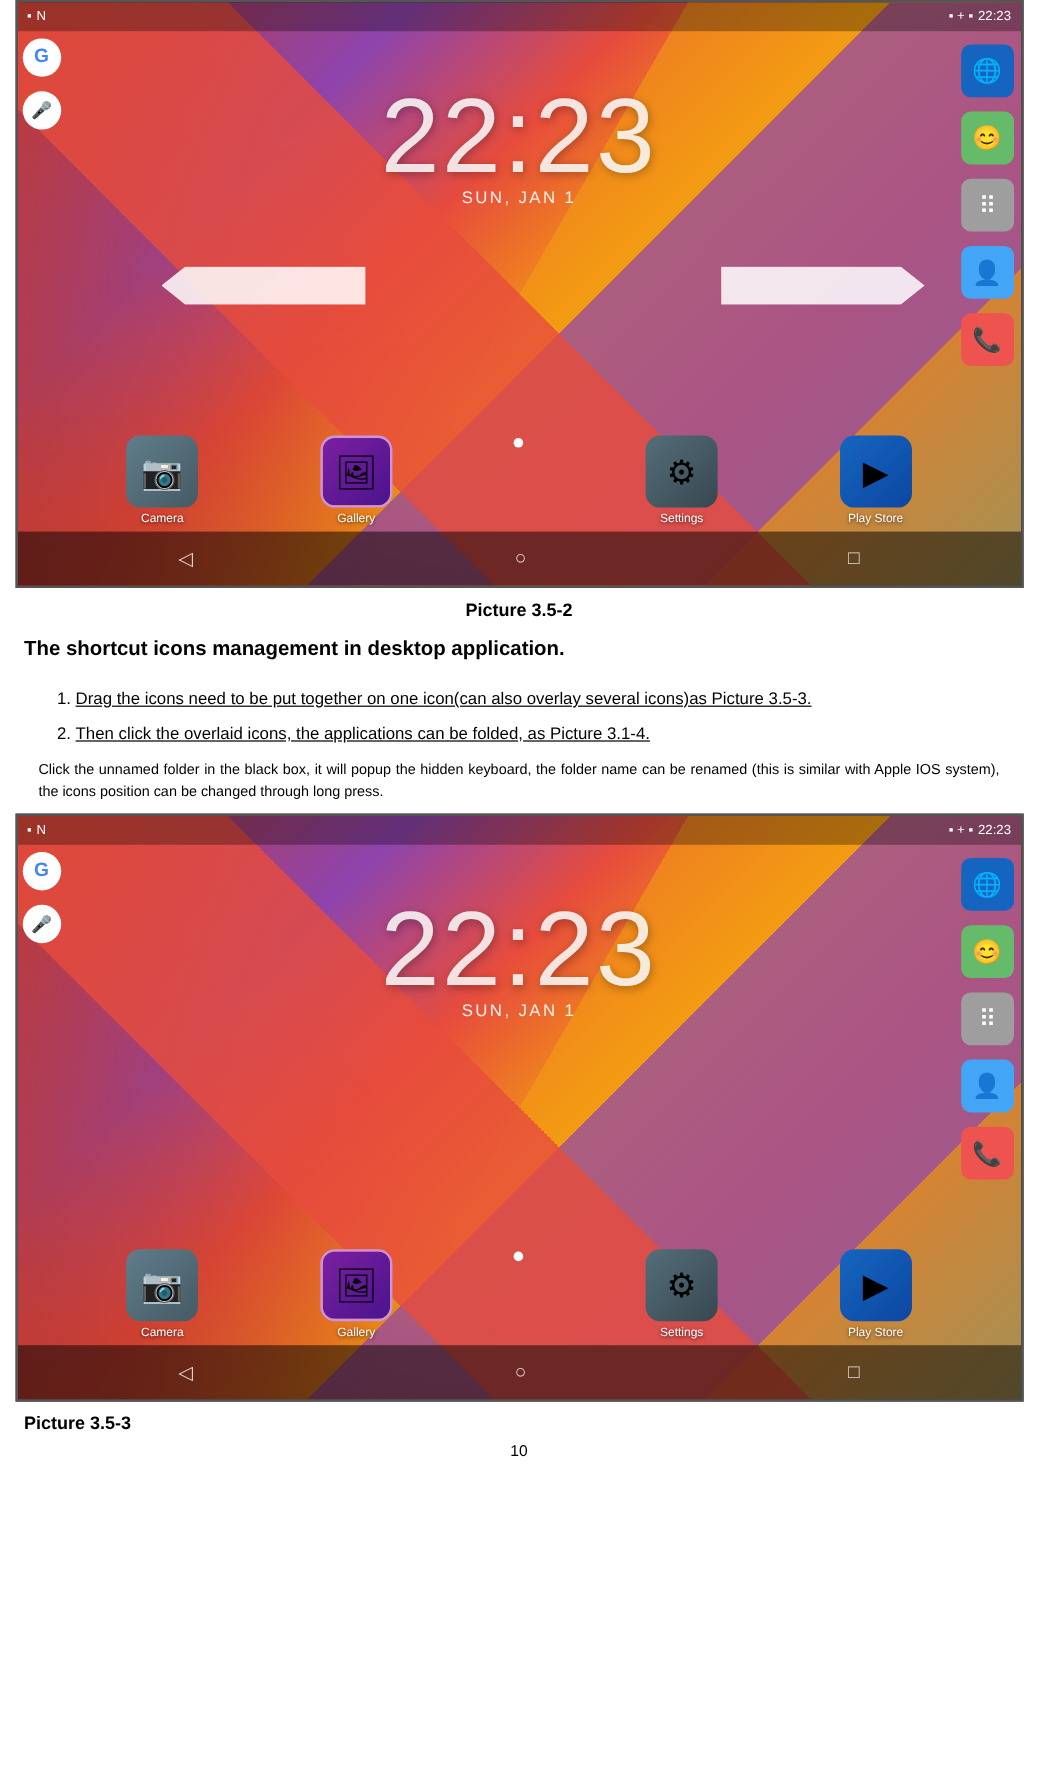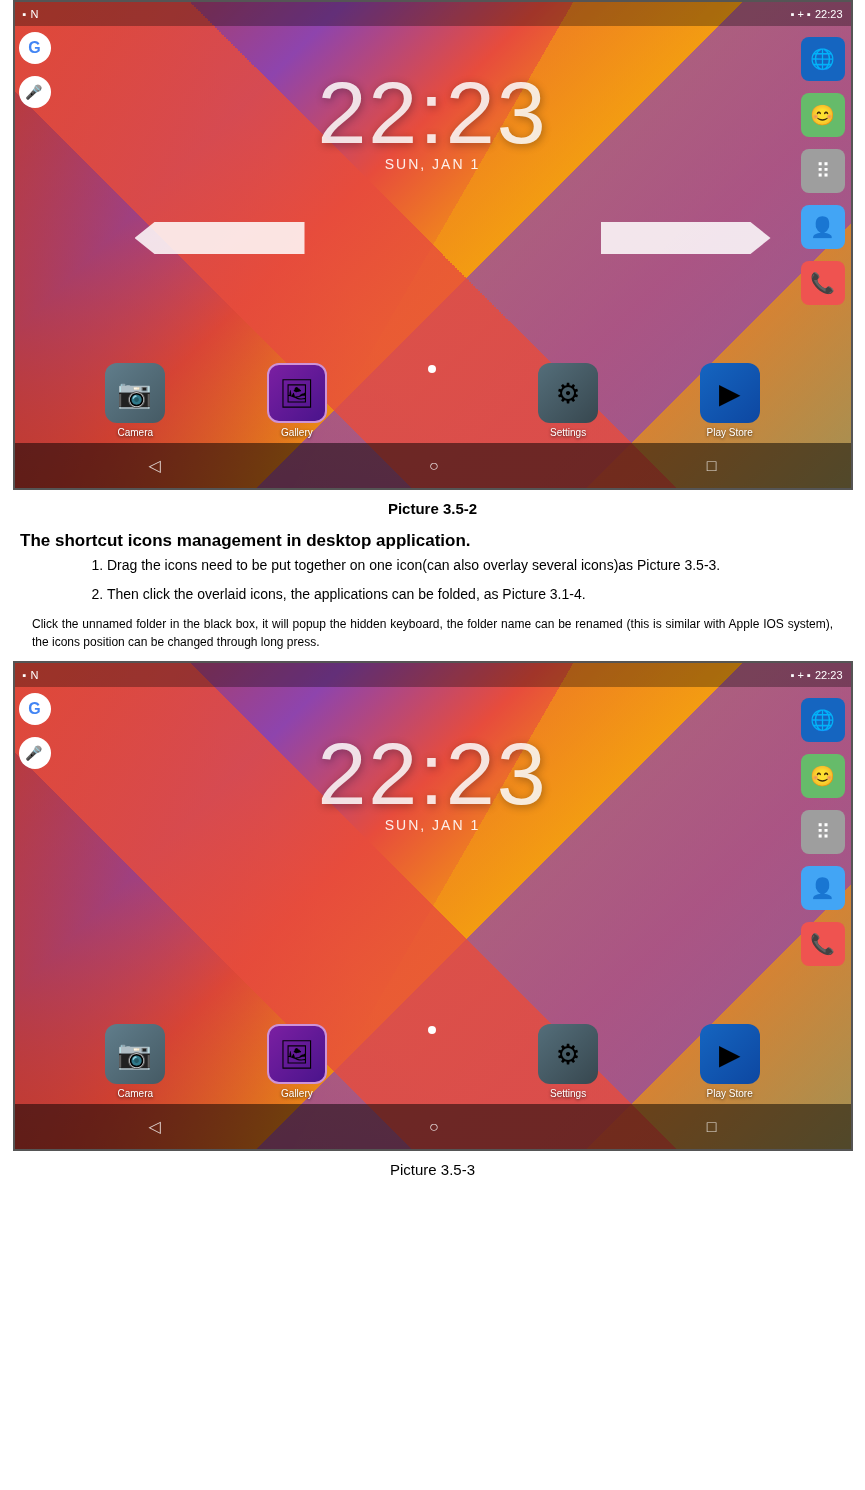--- a/index.html
+++ b/index.html
@@ -269,32 +269,33 @@
     .caption {
       text-align: center;
       font-size: 15px;
       font-weight: bold;
       margin: 10px 0 14px;
     }
 
     .section-title {
       font-size: 17px;
       font-weight: bold;
-      margin-bottom: 4px;
+      margin-bottom: 21px;
     }
 
     .subsection-title {
       font-size: 16px;
       font-weight: bold;
       margin-bottom: 8px;
     }
 
     .instructions-list {
-      margin-left: 87px;
+      margin-left: 43px;
       margin-bottom: 10px;
+      text-decoration: underline;
     }
 
     .instructions-list li {
       font-size: 14px;
       line-height: 1.5;
       margin-bottom: 8px;
       text-align: justify;
     }
 
     .instructions-para {
@@ -310,23 +311,23 @@
       width: 840px;
       height: 490px;
       margin: 10px auto 0;
       position: relative;
       overflow: hidden;
       background: #222;
       border: 2px solid #555;
     }
 
     .caption-bottom {
-      text-align: center;
+      text-align: left;
       font-size: 15px;
-      font-weight: normal;
+      font-weight: bold;
       margin: 10px 0 4px;
     }
 
     .page-number {
       text-align: center;
       font-size: 13px;
       margin-top: 6px;
     }
   </style>
 </head>
@@ -471,13 +472,14 @@
 
   <div class="nav-bar">
     <span class="nav-btn">◁</span>
     <span class="nav-btn">○</span>
     <span class="nav-btn">□</span>
   </div>
 </div>
 
 <div class="content-area">
   <div class="caption-bottom">Picture 3.5-3</div>
+  <div class="page-number">10</div>
 </div>
 
 </body></html>

